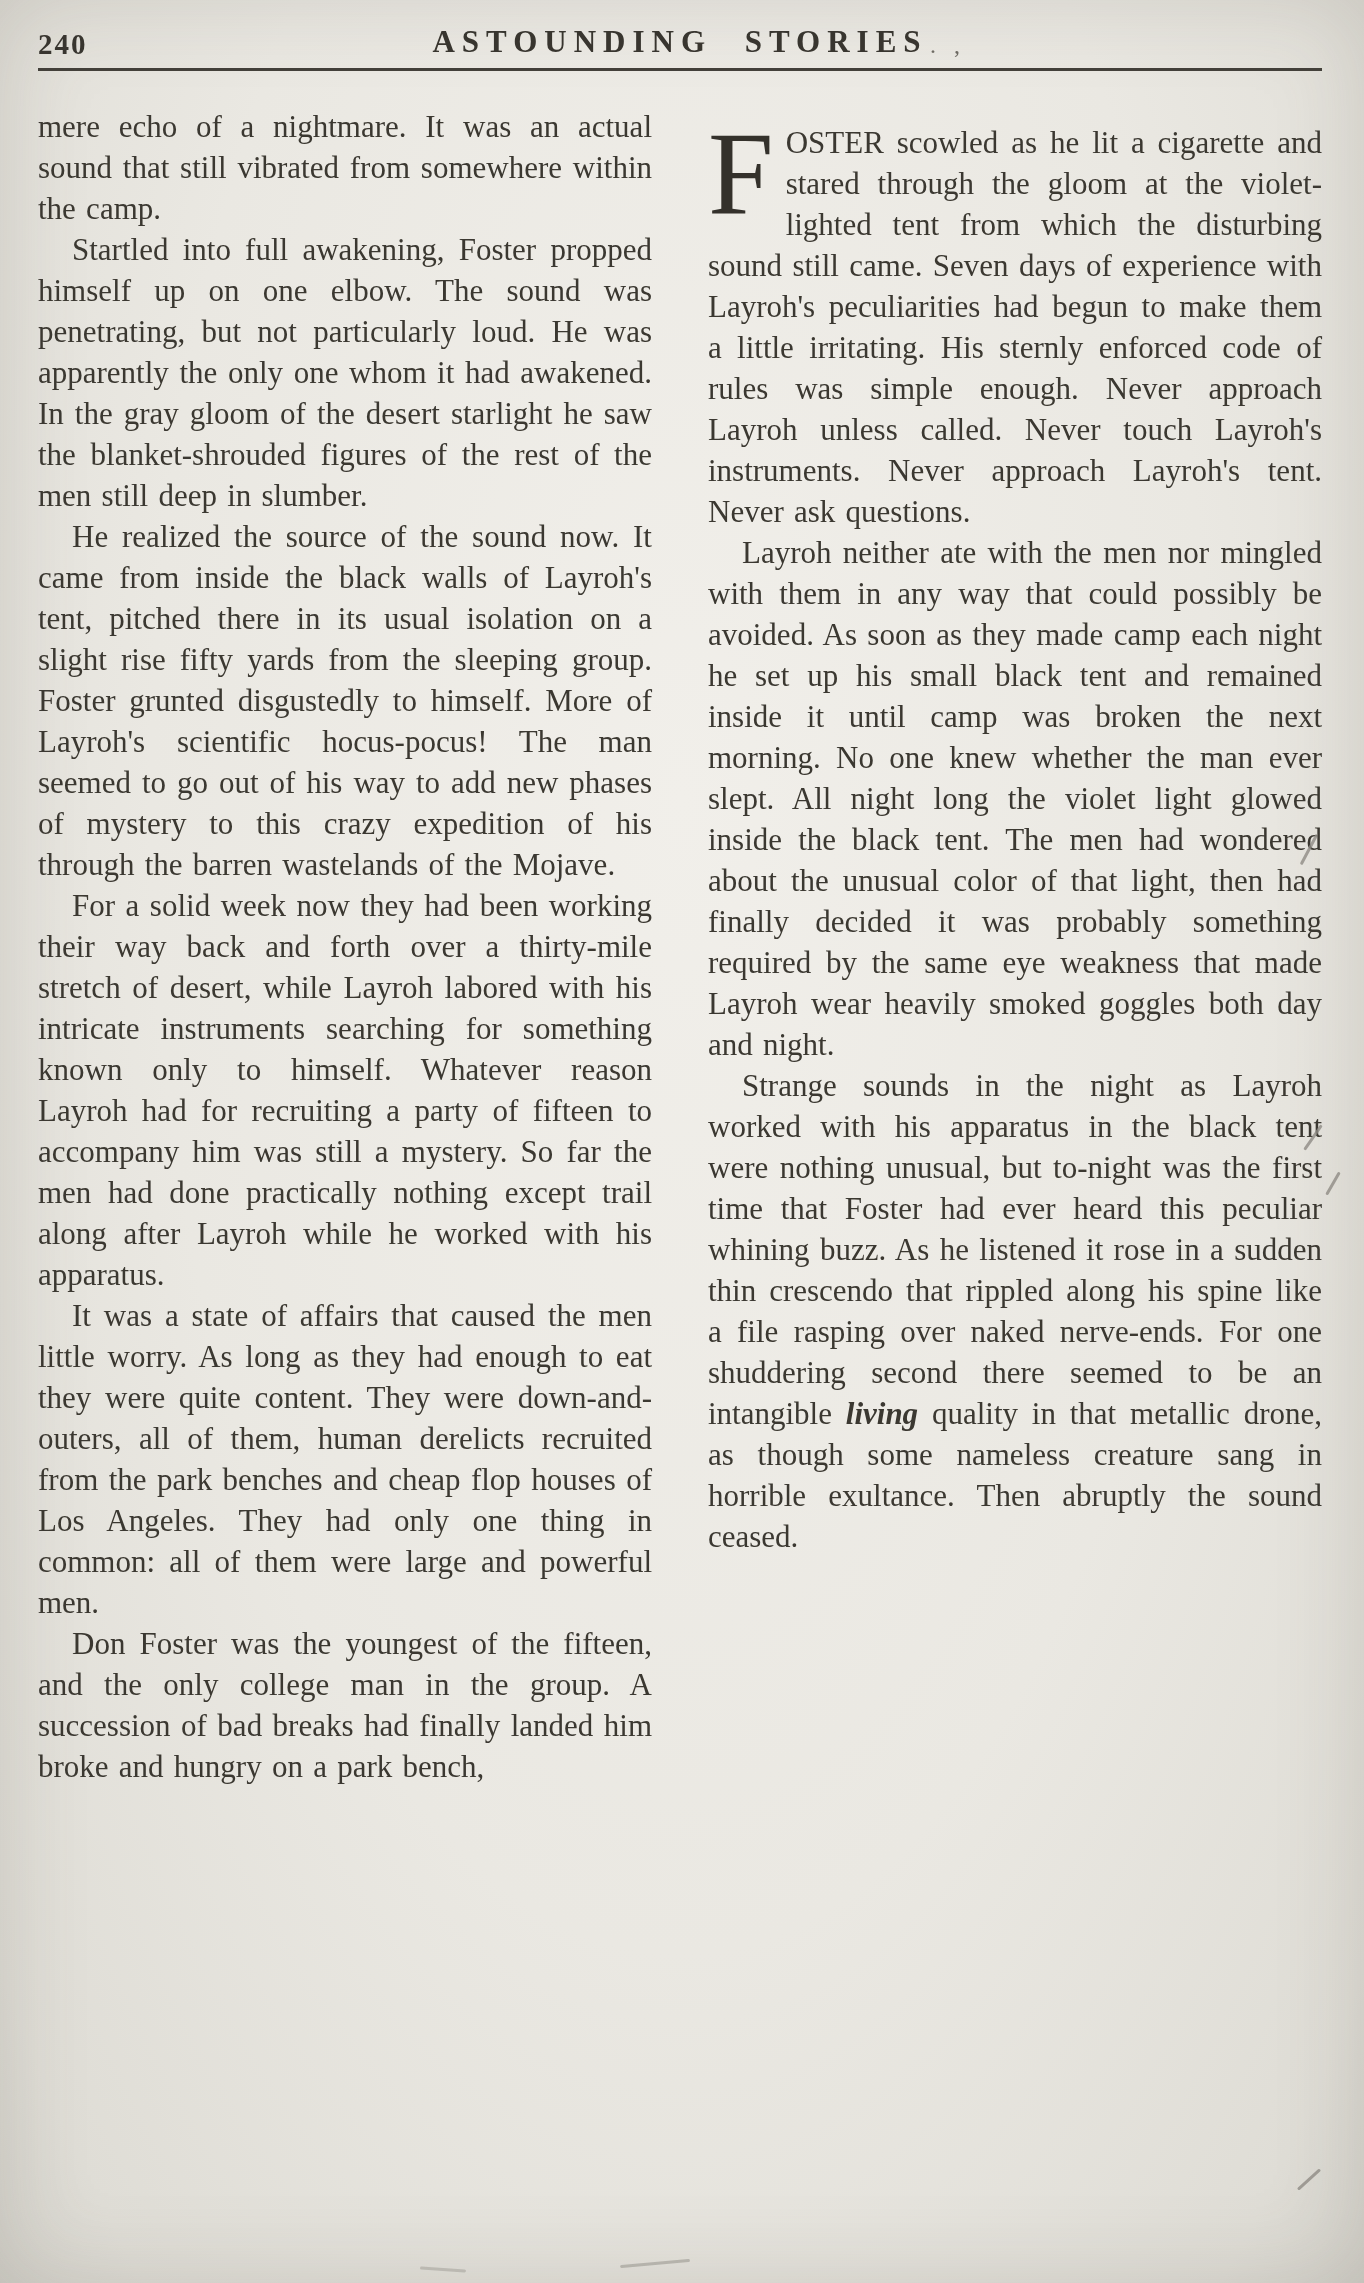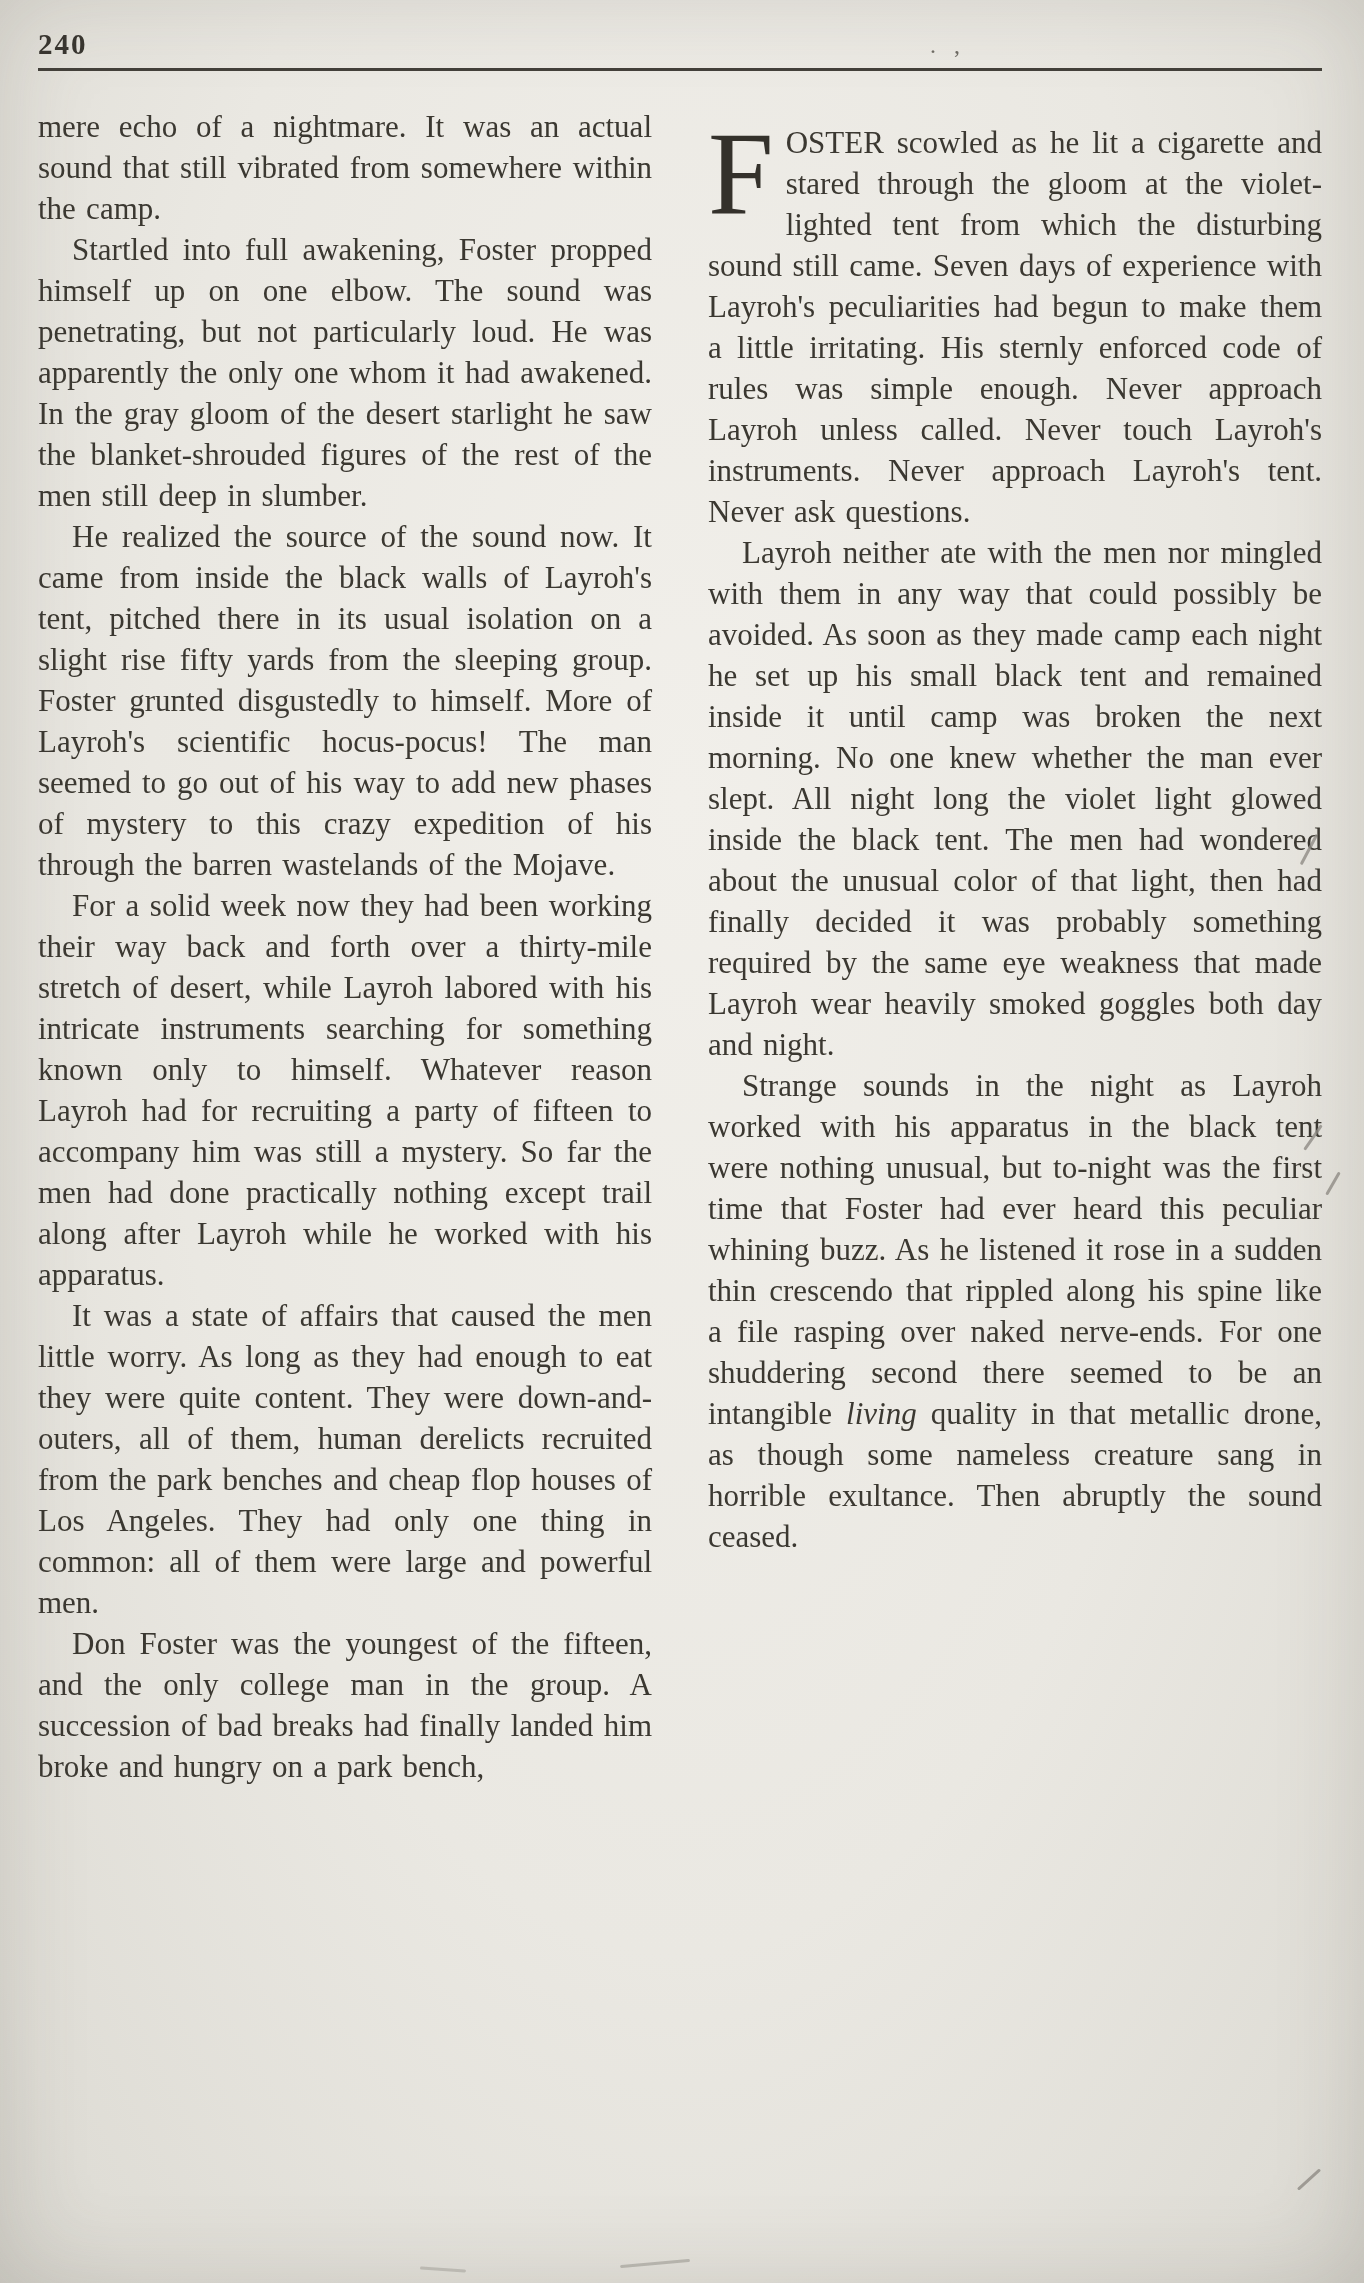--- a/index.html
+++ b/index.html
@@ -85,21 +85,21 @@
   p.section-start { margin-top: 16px; }
 
   .dropcap {
     float: left;
     font-size: 118px;
     line-height: 90px;
     padding: 8px 12px 0 0;
     color: #34312b;
   }
 
-  em { font-style: italic; }
+  em { font-style: italic; font-weight: bold; }
 
   
   .pen {
     position: absolute;
     height: 3px;
     background: #8e8b84;
     border-radius: 2px;
     opacity: 0.8;
   }
   .pen-1 { top: 848px; left: 1292px; width: 34px; transform: rotate(-62deg); }
@@ -109,20 +109,21 @@
   .pen-5 { top: 2262px; left: 620px;  width: 70px; transform: rotate(-5deg); opacity: 0.5; }
   .pen-6 { top: 2268px; left: 420px;  width: 46px; transform: rotate(4deg);  opacity: 0.4; }
 </style>
 </head>
 <body>
 
 <div class="page">
 
   <div class="runhead">
     <span class="pageno">240</span>
+    <div class="title">ASTOUNDING STORIES</div>
     <span class="stray-marks">. ,</span>
   </div>
 
   <div class="rule"></div>
 
   <div class="columns">
 
     <div class="col">
       <p>mere echo of a nightmare. It was an actual sound that still vibrated from somewhere within the camp.</p>
       <p class="indent">Startled into full awakening, Foster propped himself up on one elbow. The sound was penetrating, but not particularly loud. He was apparently the only one whom it had awakened. In the gray gloom of the desert starlight he saw the blanket-shrouded figures of the rest of the men still deep in slumber.</p>

